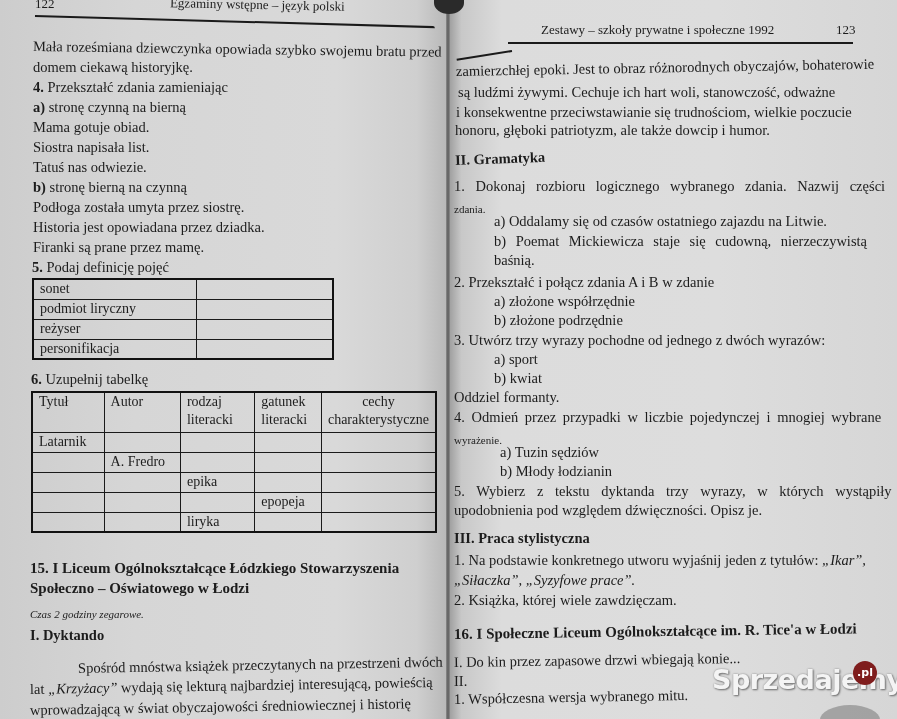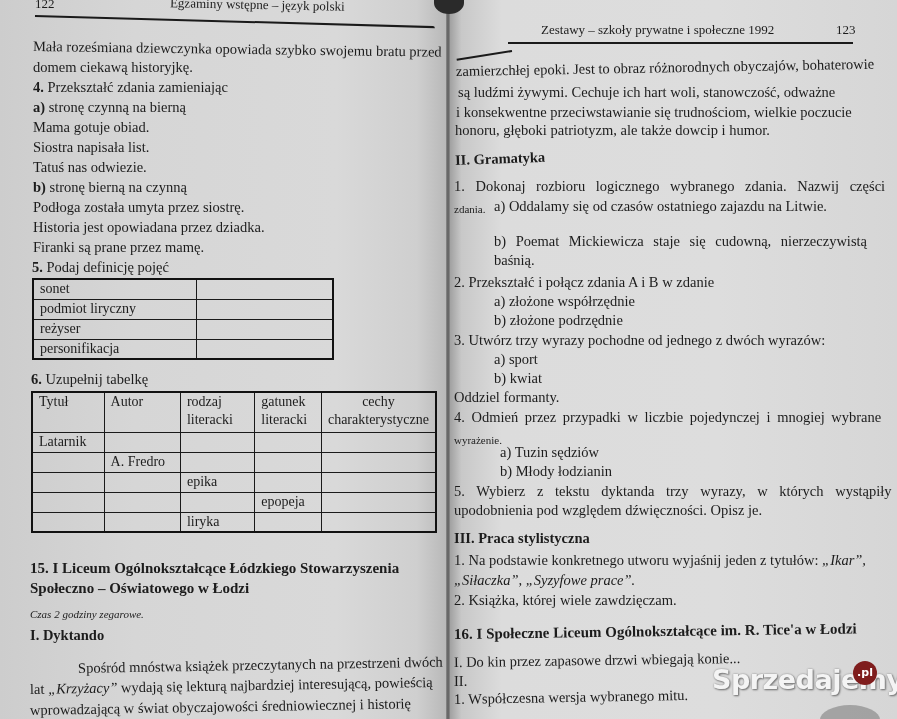--- a/index.html
+++ b/index.html
@@ -199,21 +199,21 @@
   <div class="rule" style="left:8px;top:50px;width:56px;transform-origin:right;transform:rotate(-9deg);"></div>
 
   <div class="line" style="left:8px;top:62px;transform-origin:left;transform:rotate(-1deg);">zamierzchłej epoki. Jest to obraz różnorodnych obyczajów, bohaterowie</div>
   <div class="line" style="left:8px;top:103px;">i konsekwentne przeciwstawianie się trudnościom, wielkie poczucie</div>
   <div class="line" style="left:10px;top:83px;">są ludźmi żywymi. Cechuje ich hart woli, stanowczość, odważne</div>
   <div class="line" style="left:7px;top:121px;">honoru, głęboki patriotyzm, ale także dowcip i humor.</div>
 
   <div class="line b" style="left:7px;top:151px;transform-origin:left;transform:rotate(-2deg);">II. Gramatyka</div>
   <div class="line" style="left:6px;top:177px;word-spacing:7px;">1. Dokonaj rozbioru logicznego wybranego zdania. Nazwij części</div>
   <div class="line small" style="left:6px;top:200px;">zdania.</div>
-  <div class="line" style="left:46px;top:197px;">a) Oddalamy się od czasów ostatniego zajazdu na Litwie.</div>
+  <div class="line" style="left:46px;top:212px;">a) Oddalamy się od czasów ostatniego zajazdu na Litwie.</div>
   <div class="line" style="left:46px;top:232px;word-spacing:6px;">b) Poemat Mickiewicza staje się cudowną, nierzeczywistą</div>
   <div class="line" style="left:46px;top:251px;">baśnią.</div>
   <div class="line" style="left:6px;top:273px;">2. Przekształć i połącz zdania A i B w zdanie</div>
   <div class="line" style="left:46px;top:292px;">a) złożone współrzędnie</div>
   <div class="line" style="left:46px;top:311px;">b) złożone podrzędnie</div>
   <div class="line" style="left:6px;top:331px;">3. Utwórz trzy wyrazy pochodne od jednego z dwóch wyrazów:</div>
   <div class="line" style="left:46px;top:350px;">a) sport</div>
   <div class="line" style="left:46px;top:369px;">b) kwiat</div>
   <div class="line" style="left:6px;top:388px;">Oddziel formanty.</div>
   <div class="line" style="left:6px;top:408px;word-spacing:3px;">4. Odmień przez przypadki w liczbie pojedynczej i mnogiej wybrane</div>

